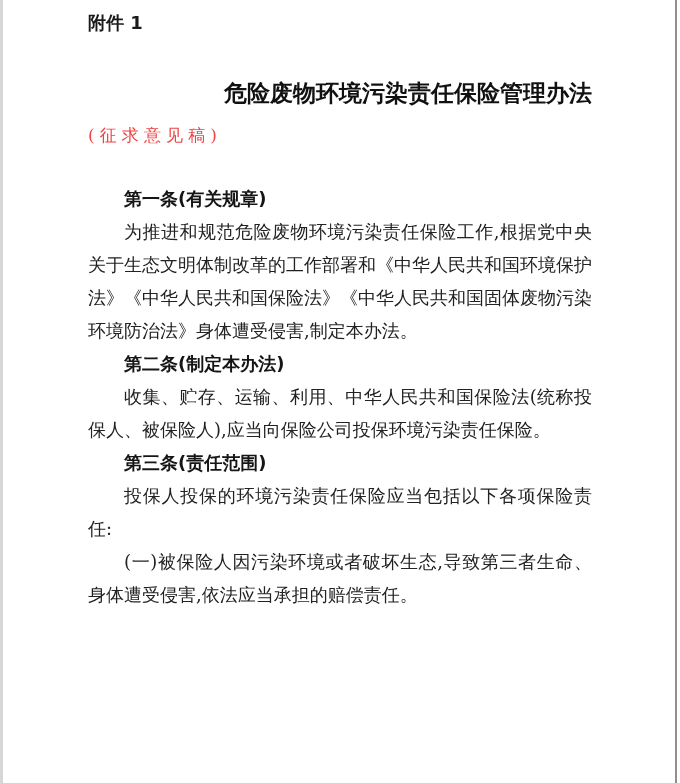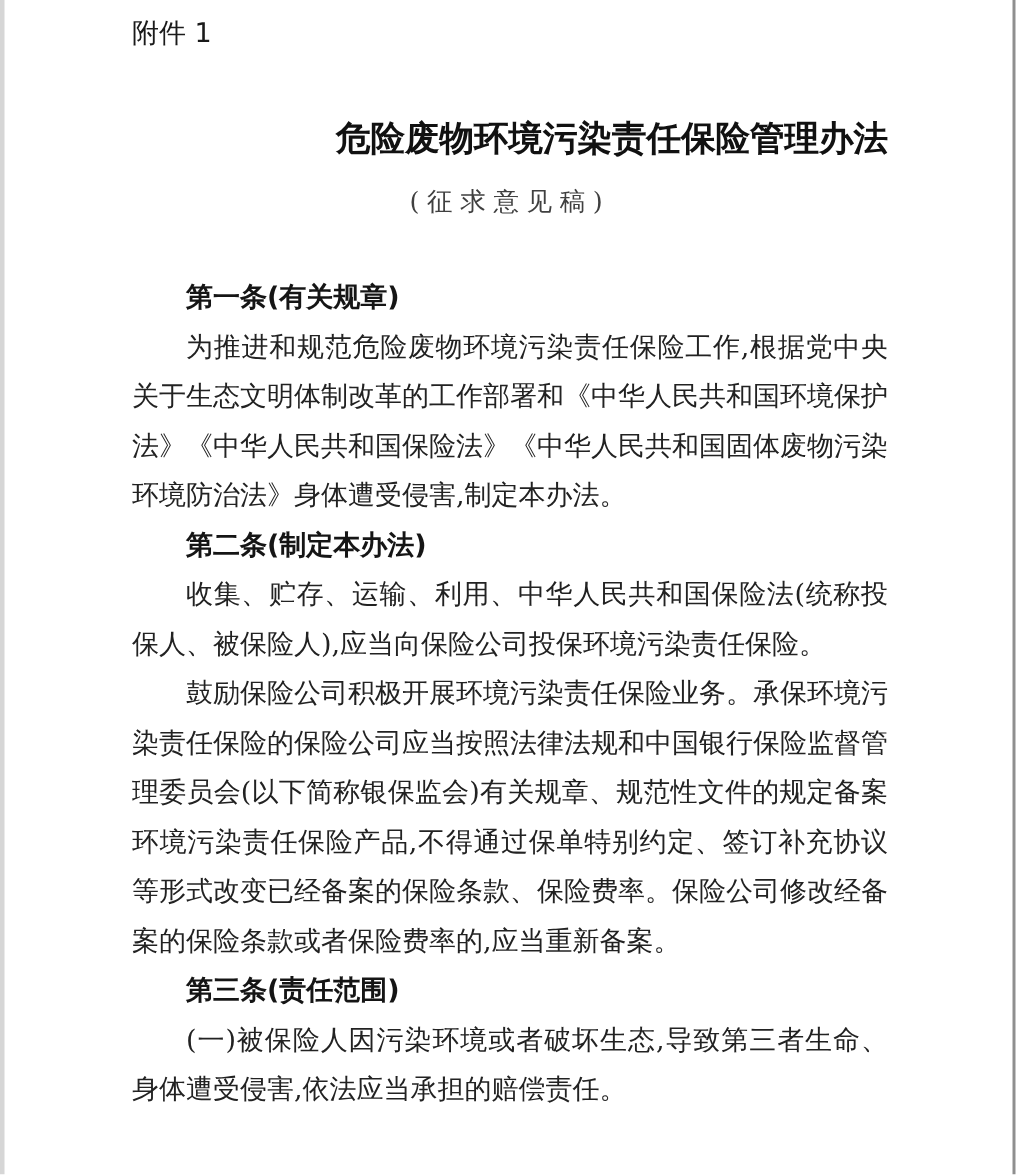--- a/index.html
+++ b/index.html
@@ -30,42 +30,41 @@
     background: #8f8f8f;
   }
   .content {
     position: relative;
     box-sizing: border-box;
     padding: 12px 88px 0 88px;
     color: #1f1f1f;
   }
   .attachment {
     font-family: "DejaVu Sans", "Liberation Sans", sans-serif;
-    font-weight: normal;
+    font-weight: bold;
     font-size: 18px;
     line-height: 22px;
     color: #1a1a1a;
   }
   .title {
     margin: 46px 0 0 0;
     text-align: right;
     font-family: "DejaVu Sans", "Liberation Sans", sans-serif;
     font-weight: bold;
     font-size: 23px;
     line-height: 27px;
     color: #111111;
   }
   .subtitle {
     margin-top: 18px;
-    text-align: center;
     font-family: "DejaVu Serif", "Liberation Serif", serif;
     font-size: 17px;
     line-height: 21px;
     letter-spacing: 0.3em;
-    color: #404040;
+    color: #ef4444;
   }
   .doc-body {
     margin-top: 36px;
     font-family: "DejaVu Serif", "Liberation Serif", serif;
     font-size: 18px;
     line-height: 33px;
     text-align: justify;
     color: #222222;
   }
   .article-heading {
@@ -90,18 +89,18 @@
   <div class="edge-right"></div>
   <div class="content">
     <div class="attachment">附件 1</div>
     <h1 class="title">危险废物环境污染责任保险管理办法</h1>
     <div class="subtitle">(征求意见稿)</div>
     <div class="doc-body" id="document-body">
         <div class="article-heading">第一条(有关规章)</div>
         <p class="para">为推进和规范危险废物环境污染责任保险工作,根据党中央关于生态文明体制改革的工作部署和《中华人民共和国环境保护法》《中华人民共和国保险法》《中华人民共和国固体废物污染环境防治法》身体遭受侵害,制定本办法。</p>
         <div class="article-heading">第二条(制定本办法)</div>
         <p class="para">收集、贮存、运输、利用、中华人民共和国保险法(统称投保人、被保险人),应当向保险公司投保环境污染责任保险。</p>
-        <p class="para">鼓励保险公司积极开展环境污染责任保险业务。承保环境污染责任保险的保险公司应当按照法律法规和中国银行保险监督管理委员会(以下简称银保监会)有关规章、规范性文件的规定备案环境污染责任保险产品,不得通过保单特别约定、签订补充协议等形式改变已经备案的保险条款、保险费率。保险公司修改经备案的保险条款或者保险费率的,应当重新备案。</p>
         <div class="article-heading">第三条(责任范围)</div>
+        <p class="para">投保人投保的环境污染责任保险应当包括以下各项保险责任:</p>
         <p class="para">(一)被保险人因污染环境或者破坏生态,导致第三者生命、身体遭受侵害,依法应当承担的赔偿责任。</p>
       </div>
   </div>
 </div>
 
 </body></html>

